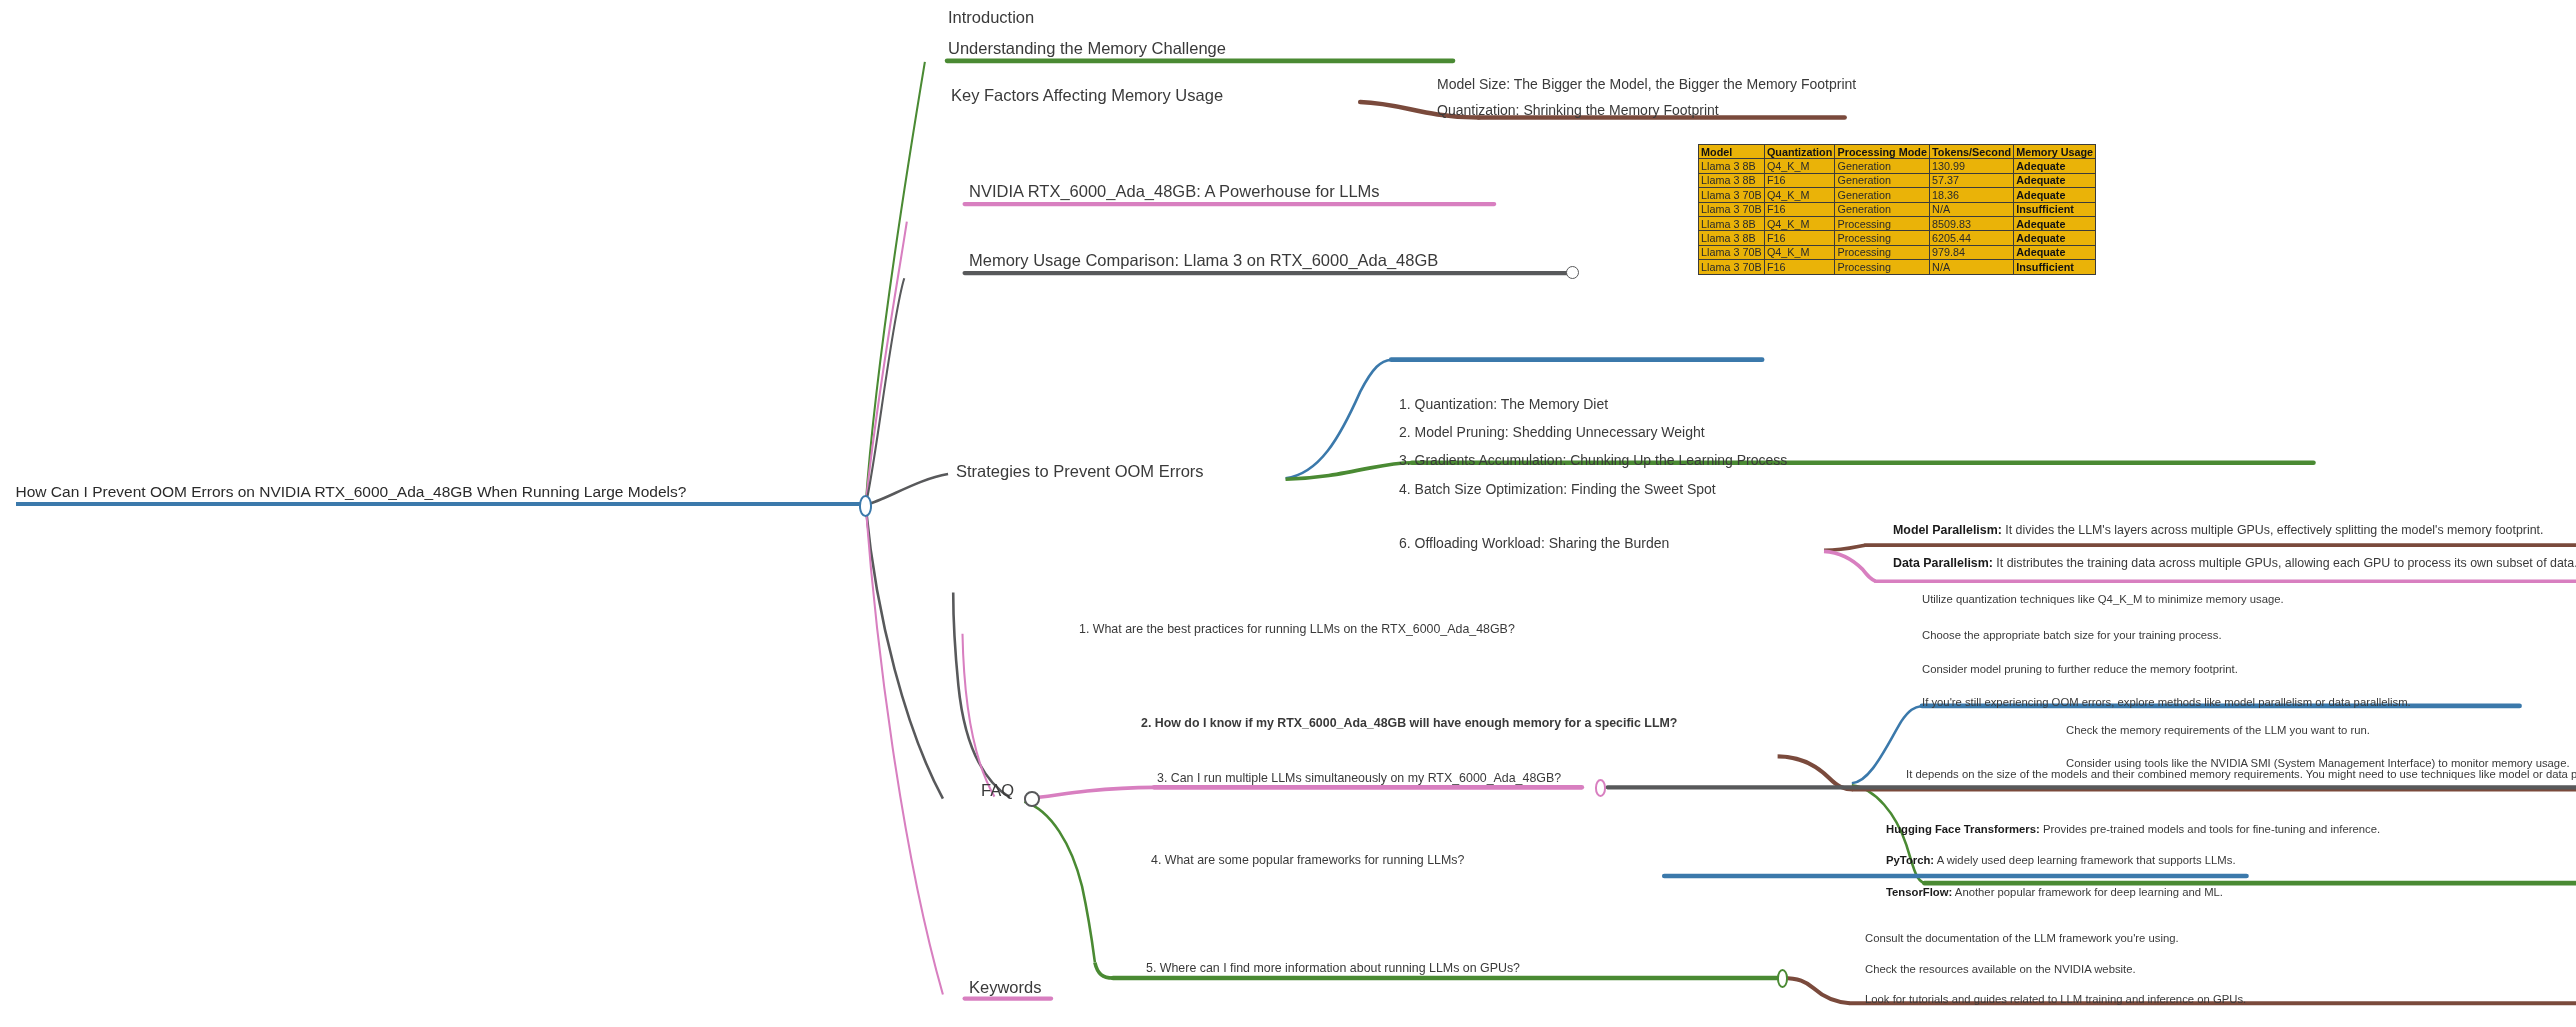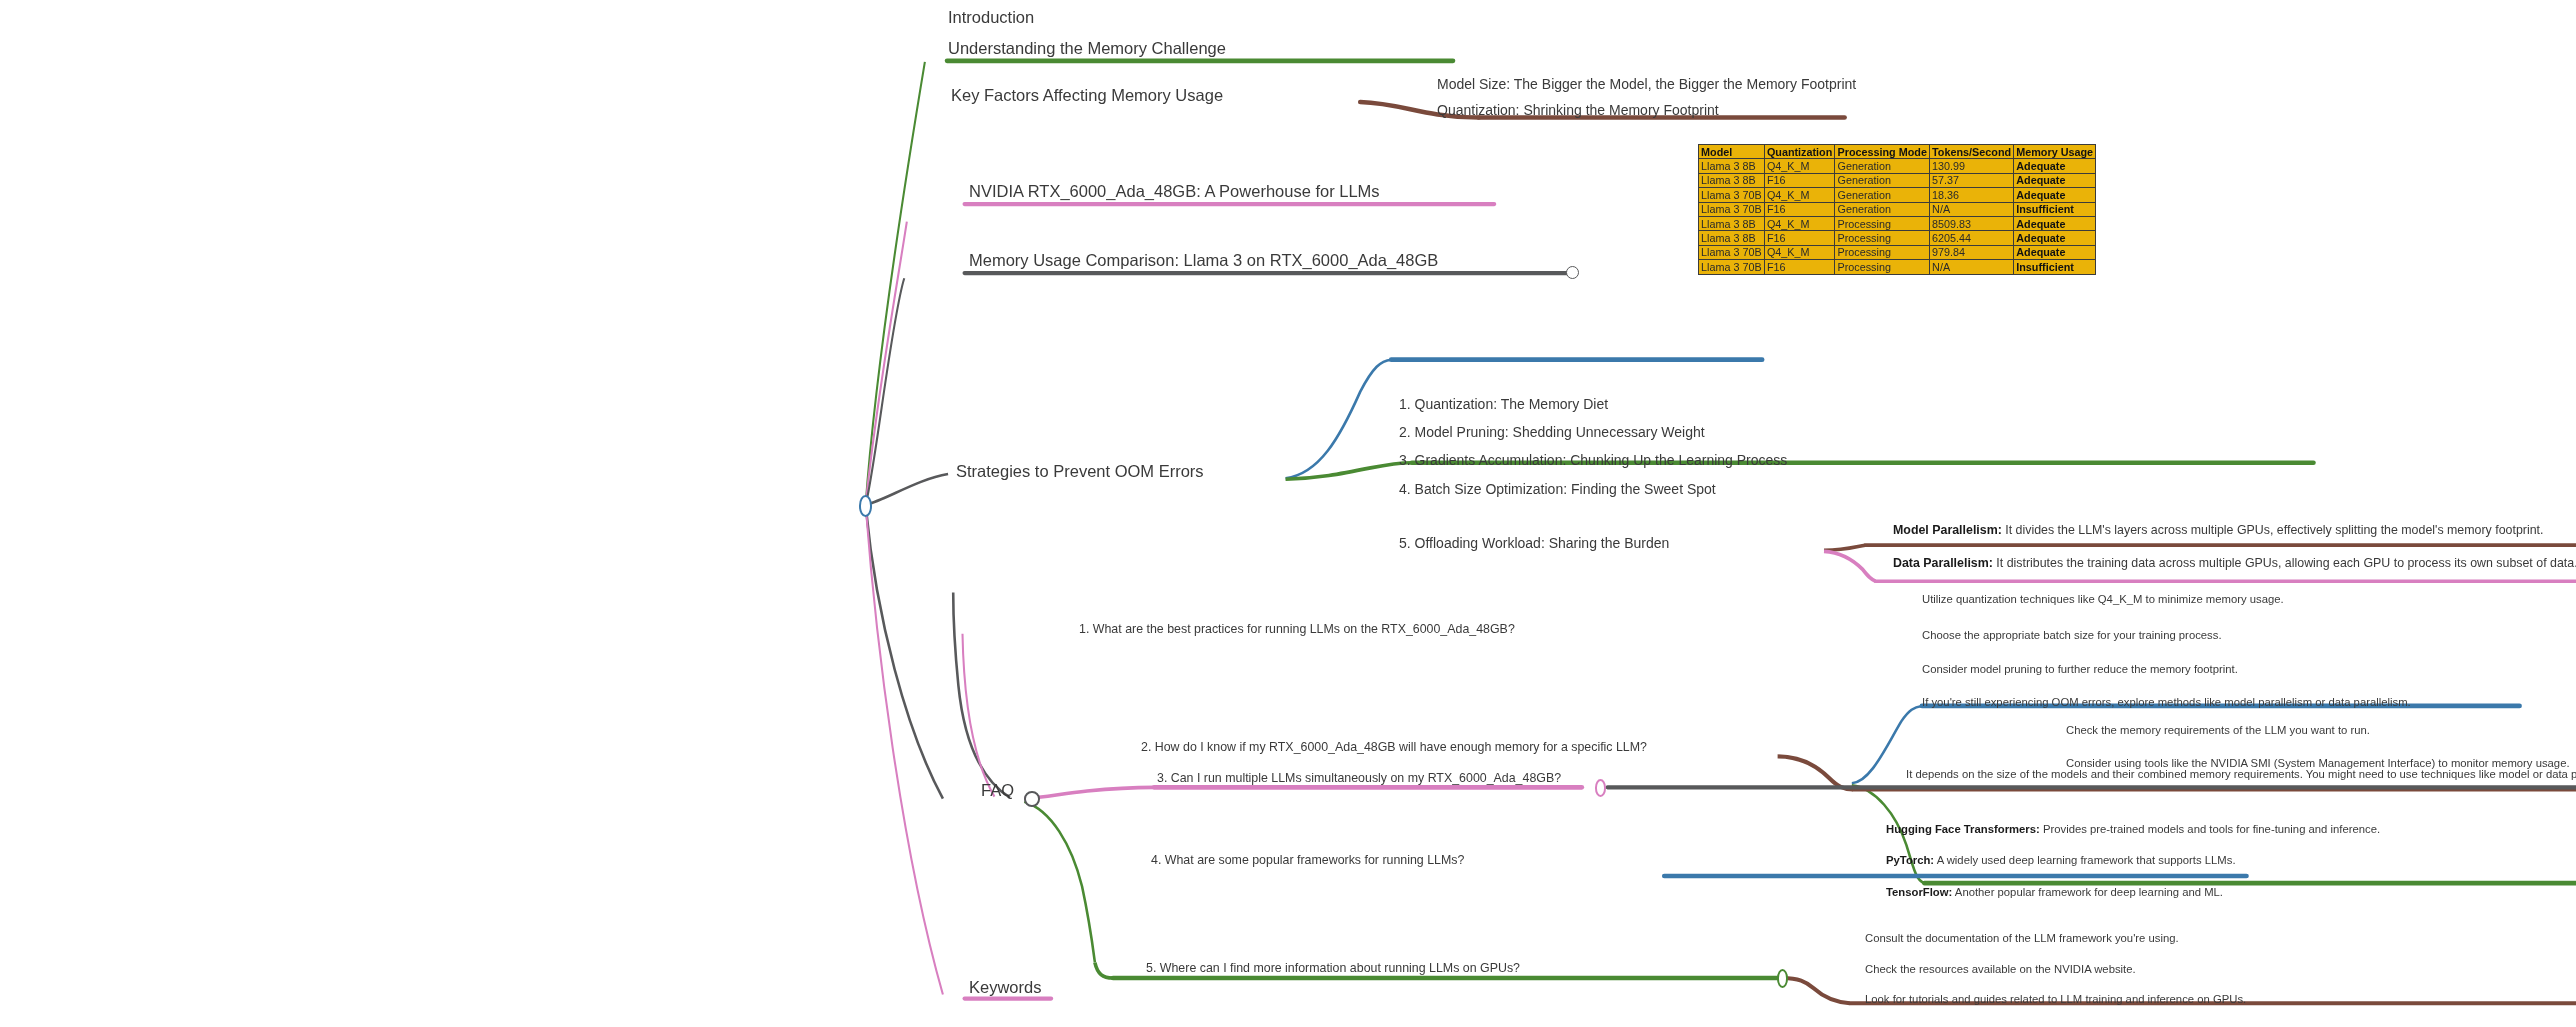--- a/index.html
+++ b/index.html
@@ -144,20 +144,23 @@
     <path d="M3120,1528 L7330,1528" fill="none" stroke="#58595b" stroke-width="8" stroke-linecap="round"></path>
 
     <path d="M3230,1700 L4360,1700" fill="none" stroke="#3b79ab" stroke-width="9" stroke-linecap="round"></path>
 
     <path d="M3460,1898 C3490,1898 3505,1905 3520,1918 C3540,1936 3560,1945 3590,1947" fill="none" stroke="#7a4a3c" stroke-width="8"></path>
     <path d="M3590,1947 L5000,1947" fill="none" stroke="#7a4a3c" stroke-width="8" stroke-linecap="round"></path>
 
     <path d="M1872,1938 L2040,1938" fill="none" stroke="#d87fc0" stroke-width="8" stroke-linecap="round"></path>
   </svg>
 
+  <div class="node root" style="left:15.5px; top:484px; width:850px; text-align:left;">
+    <span class="txt">How Can I Prevent OOM Errors on NVIDIA RTX_6000_Ada_48GB When Running Large Models?</span>
+  </div>
   <div class="handle" style="left:859px; top:495px; width:13.4px; height:21.6px; border:2.1px solid #3b79ab;"></div>
 
   <div class="node lvl1" style="left:948px; top:9.3px;">
     <span class="txt">Introduction</span>
   </div>
 
   <div class="node lvl1" style="left:948px; top:40px;">
     <span class="txt">Understanding the Memory Challenge</span>
   </div>
 
@@ -270,34 +273,34 @@
   <div class="node lvl2" style="left:1399px; top:425px;">
     <span class="txt">2. Model Pruning: Shedding Unnecessary Weight</span>
   </div>
   <div class="node lvl2" style="left:1399px; top:453px;">
     <span class="txt">3. Gradients Accumulation: Chunking Up the Learning Process</span>
   </div>
   <div class="node lvl2" style="left:1399px; top:482px;">
     <span class="txt">4. Batch Size Optimization: Finding the Sweet Spot</span>
   </div>
   <div class="node lvl2" style="left:1399px; top:536px;">
-    <span class="txt">5. Offloading Workload: Sharing the Burden</span>
+    <span class="txt">6. Offloading Workload: Sharing the Burden</span>
   </div>
 
   <div class="node lvl3" style="left:1893px; top:524px;">
     <span class="bold-lead">Model Parallelism:</span><span> It divides the LLM's layers across multiple GPUs, effectively splitting the model's memory footprint.</span>
   </div>
   <div class="node lvl3" style="left:1893px; top:557px;">
     <span class="bold-lead">Data Parallelism:</span><span> It distributes the training data across multiple GPUs, allowing each GPU to process its own subset of data. This approach can significantly improve training speed and reduce memory usage.</span>
   </div>
 
   <div class="node lvl3" style="left:1079px; top:623px;">
     <span class="txt">1. What are the best practices for running LLMs on the RTX_6000_Ada_48GB?</span>
   </div>
-  <div class="node lvl3" style="left:1141px; top:741px;">
+  <div class="node lvl3" style="left:1141px; top:717px;font-weight:bold;">
     <span class="txt">2. How do I know if my RTX_6000_Ada_48GB will have enough memory for a specific LLM?</span>
   </div>
   <div class="node lvl3" style="left:1157px; top:772px;text-decoration:underline;">
     <span class="txt">3. Can I run multiple LLMs simultaneously on my RTX_6000_Ada_48GB?</span>
   </div>
   <div class="handle" style="left:1595px; top:779px; width:11.3px; height:17.5px; border:2.1px solid #d87fc0;"></div>
 
   <div class="node lvl3" style="left:1151px; top:854px;">
     <span class="txt">4. What are some popular frameworks for running LLMs?</span>
   </div>

